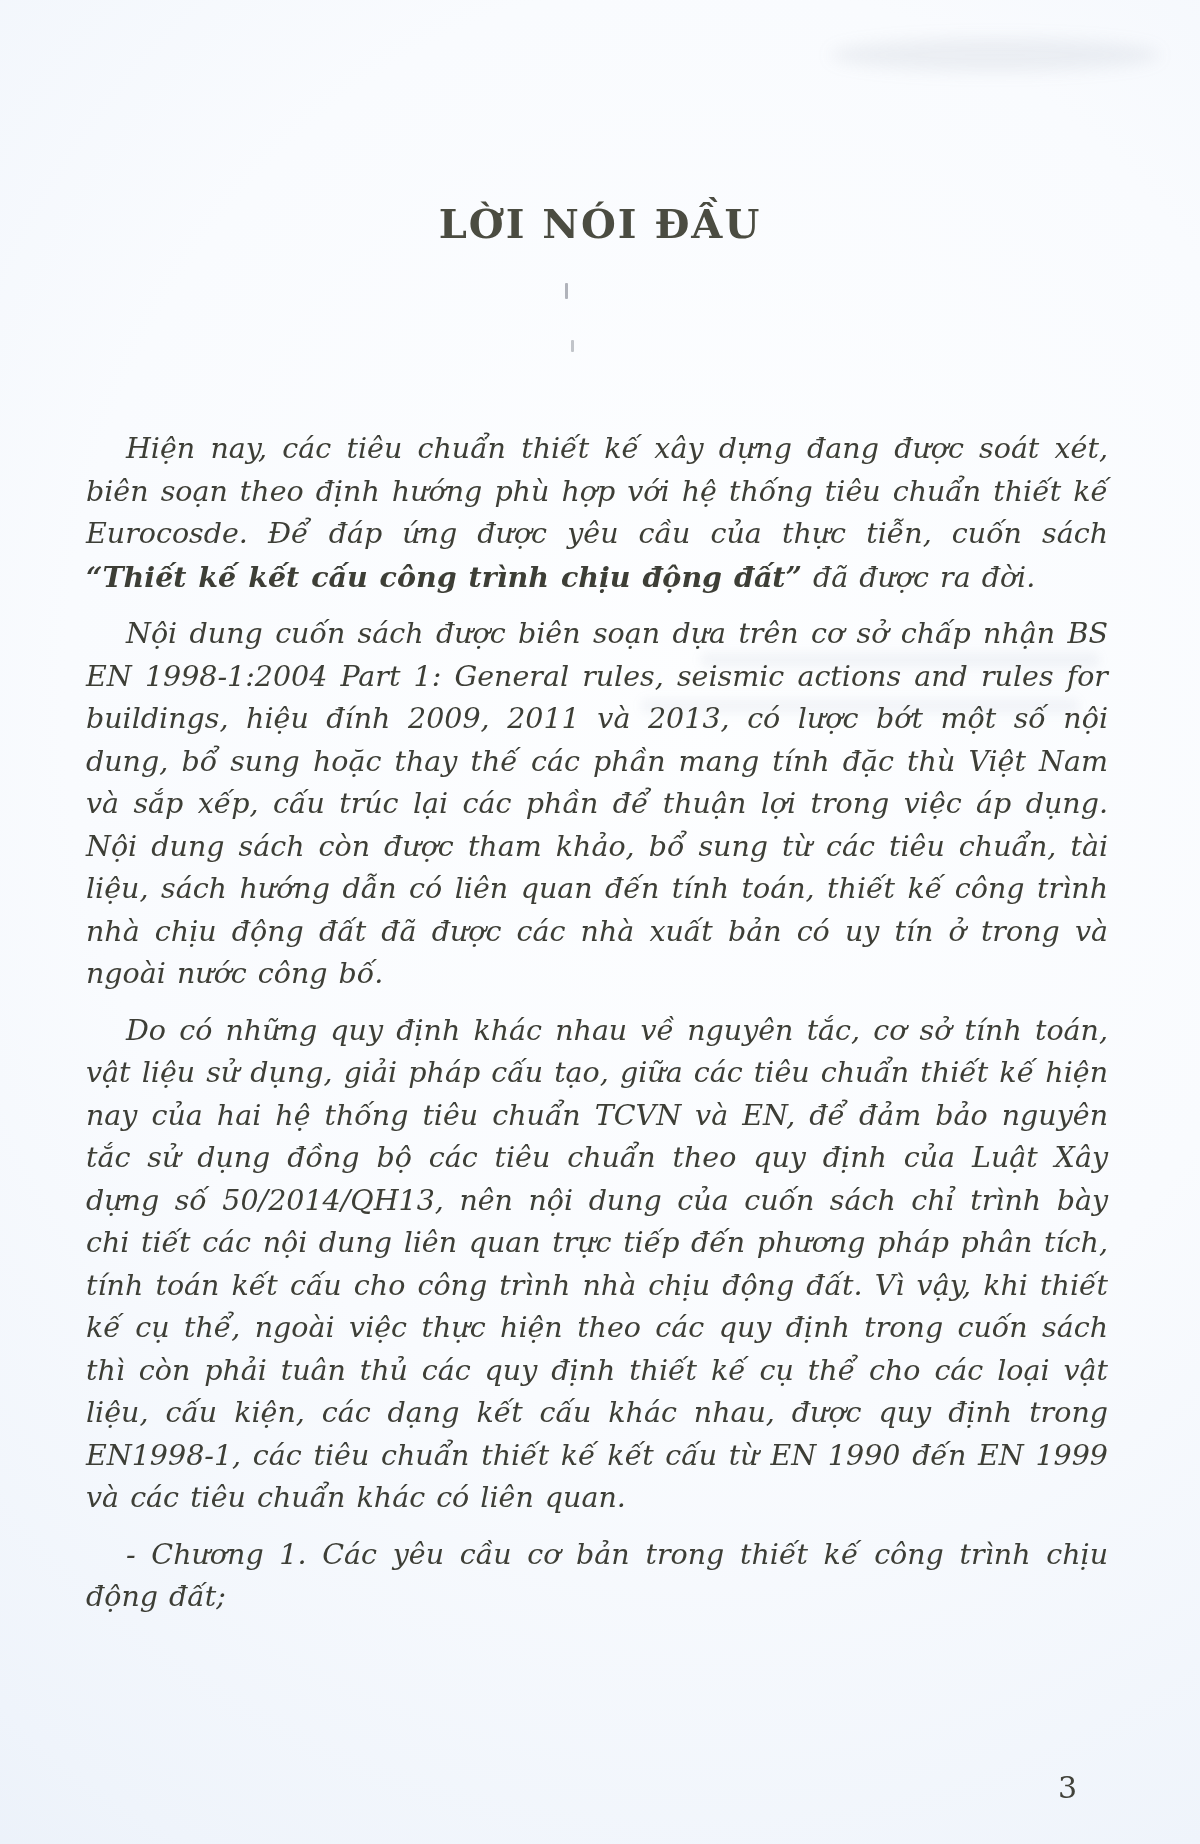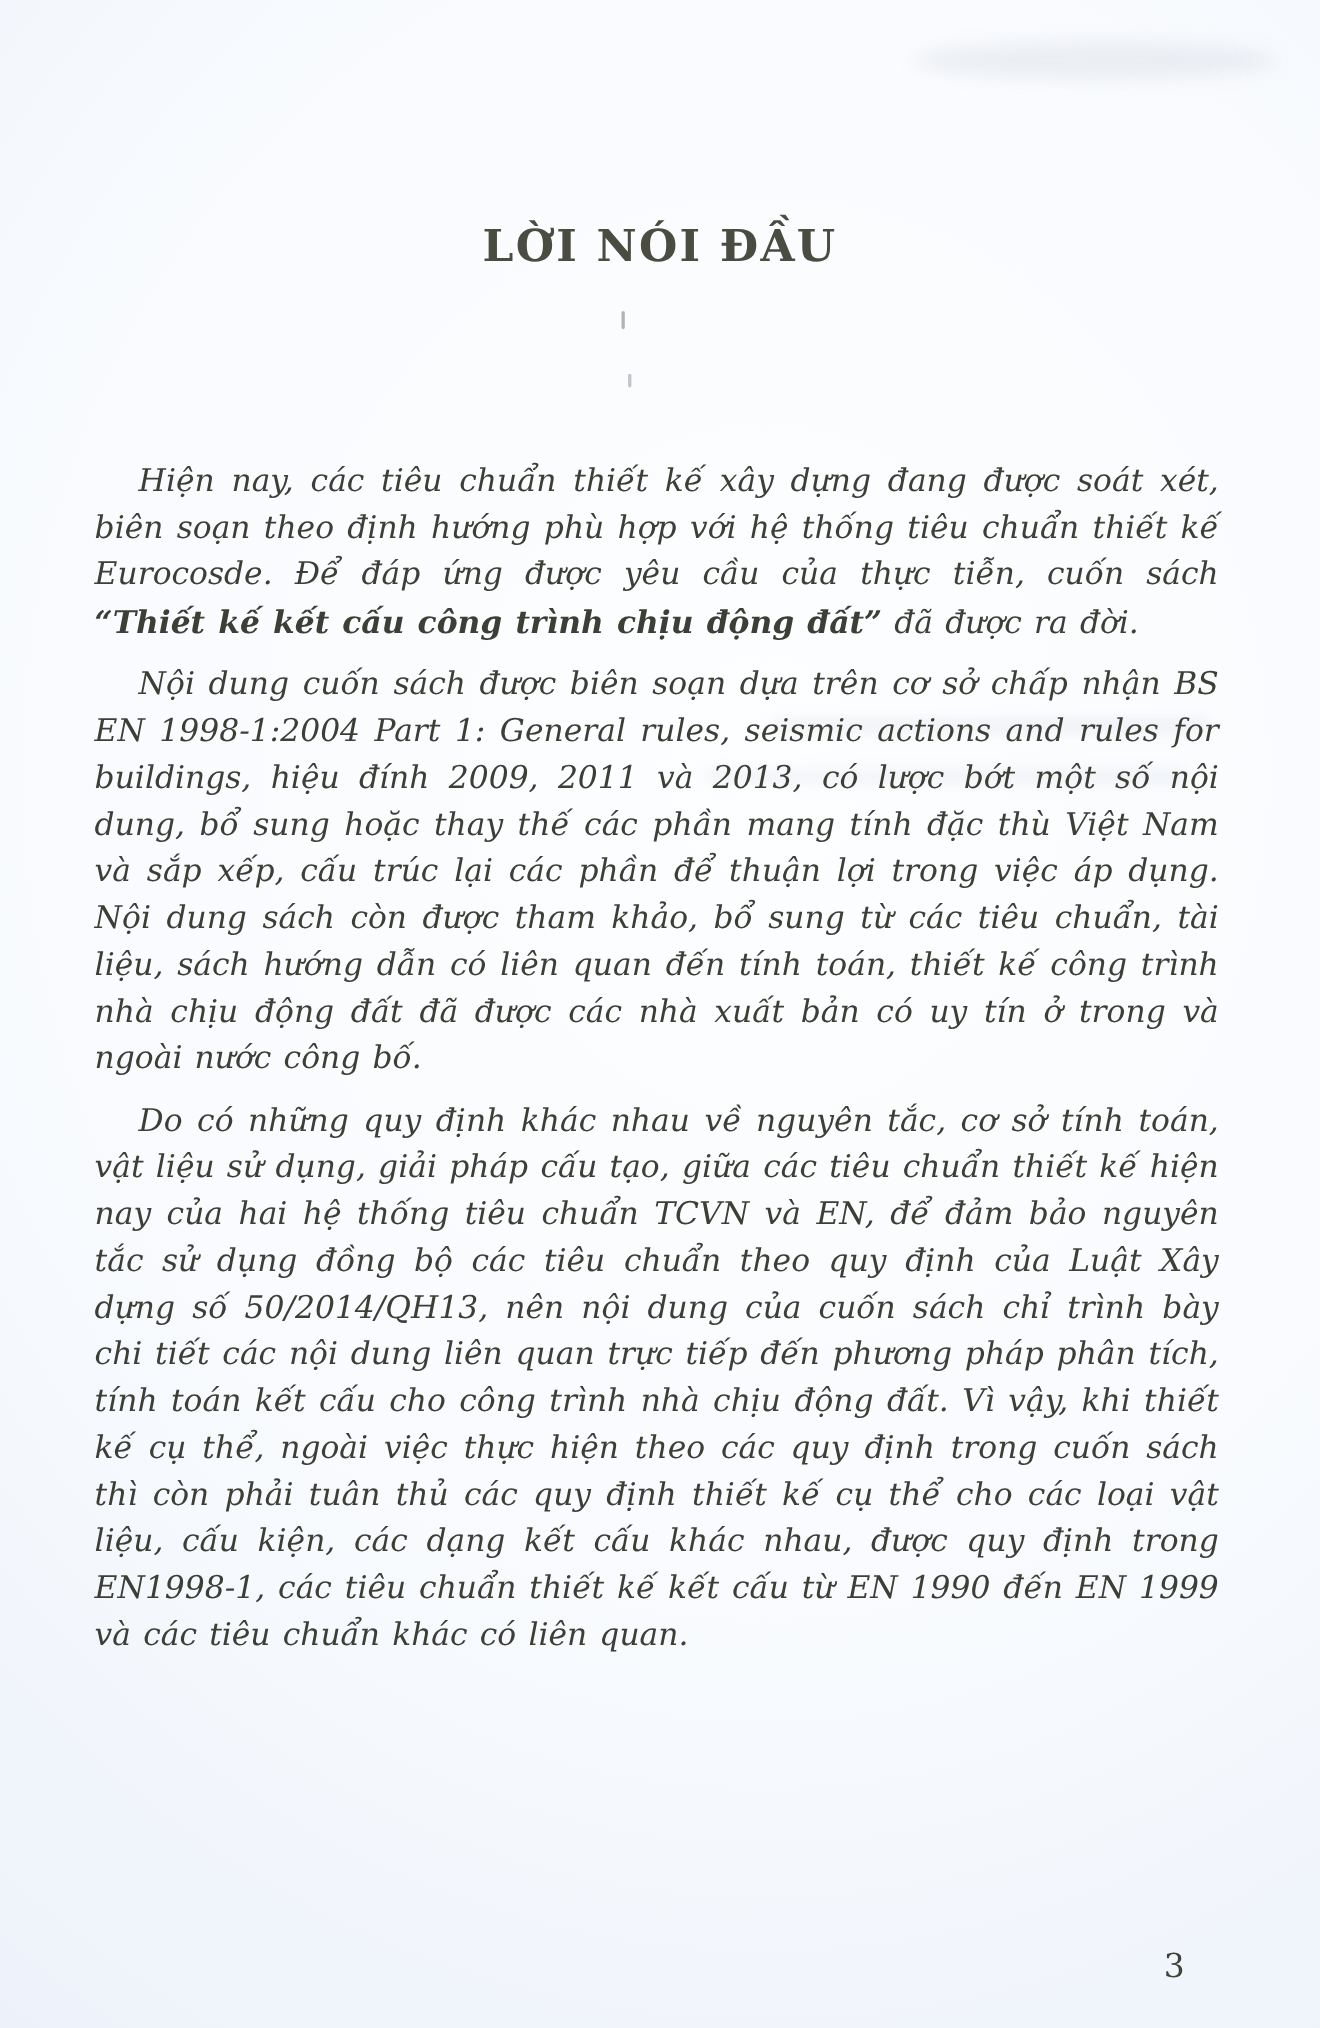--- a/index.html
+++ b/index.html
@@ -27,21 +27,21 @@
     margin: 0;
     text-align: center;
     font-family: "DejaVu Serif", "Liberation Serif", serif;
     font-size: 40px;
     font-weight: bold;
     letter-spacing: 2px;
     color: #4b4c41;
   }
   .body-text {
     position: absolute;
-    top: 416px;
+    top: 428px;
     left: 86px;
     width: 1022px;
     font-style: italic;
     font-size: 28.5px;
     line-height: 42.5px;
     color: #3d3e36;
     text-align: justify;
     word-spacing: 2px;
   }
   .body-text p {
@@ -113,18 +113,19 @@
 
   <div class="body-text">
 
     <p><span>Hiện nay, các tiêu chuẩn thiết kế xây dựng đang được soát xét, biên soạn theo định hướng phù hợp với hệ thống tiêu chuẩn thiết kế Eurocosde. Để đáp ứng được yêu cầu của thực tiễn, cuốn sách </span><span class="bold">“Thiết kế kết cấu công trình chịu động đất”</span><span> đã được ra đời.</span></p>
 
     <p>Nội dung cuốn sách được biên soạn dựa trên cơ sở chấp nhận BS EN 1998-1:2004 Part 1: General rules, seismic actions and rules for buildings, hiệu đính 2009, 2011 và 2013, có lược bớt một số nội dung, bổ sung hoặc thay thế các phần mang tính đặc thù Việt Nam và sắp xếp, cấu trúc lại các phần để thuận lợi trong việc áp dụng. Nội dung sách còn được tham khảo, bổ sung từ các tiêu chuẩn, tài liệu, sách hướng dẫn có liên quan đến tính toán, thiết kế công trình nhà chịu động đất đã được các nhà xuất bản có uy tín ở trong và ngoài nước công bố.</p>
 
     <p>Do có những quy định khác nhau về nguyên tắc, cơ sở tính toán, vật liệu sử dụng, giải pháp cấu tạo, giữa các tiêu chuẩn thiết kế hiện nay của hai hệ thống tiêu chuẩn TCVN và EN, để đảm bảo nguyên tắc sử dụng đồng bộ các tiêu chuẩn theo quy định của Luật Xây dựng số 50/2014/QH13, nên nội dung của cuốn sách chỉ trình bày chi tiết các nội dung liên quan trực tiếp đến phương pháp phân tích, tính toán kết cấu cho công trình nhà chịu động đất. Vì vậy, khi thiết kế cụ thể, ngoài việc thực hiện theo các quy định trong cuốn sách thì còn phải tuân thủ các quy định thiết kế cụ thể cho các loại vật liệu, cấu kiện, các dạng kết cấu khác nhau, được quy định trong EN1998-1, các tiêu chuẩn thiết kế kết cấu từ EN 1990 đến EN 1999 và các tiêu chuẩn khác có liên quan.</p>
 
 
+    <p>- Chương 1. Các yêu cầu cơ bản trong thiết kế công trình chịu động đất;</p>
 
   </div>
 
   <div class="page-number">3</div>
 
 </div>
 
 </body></html>

